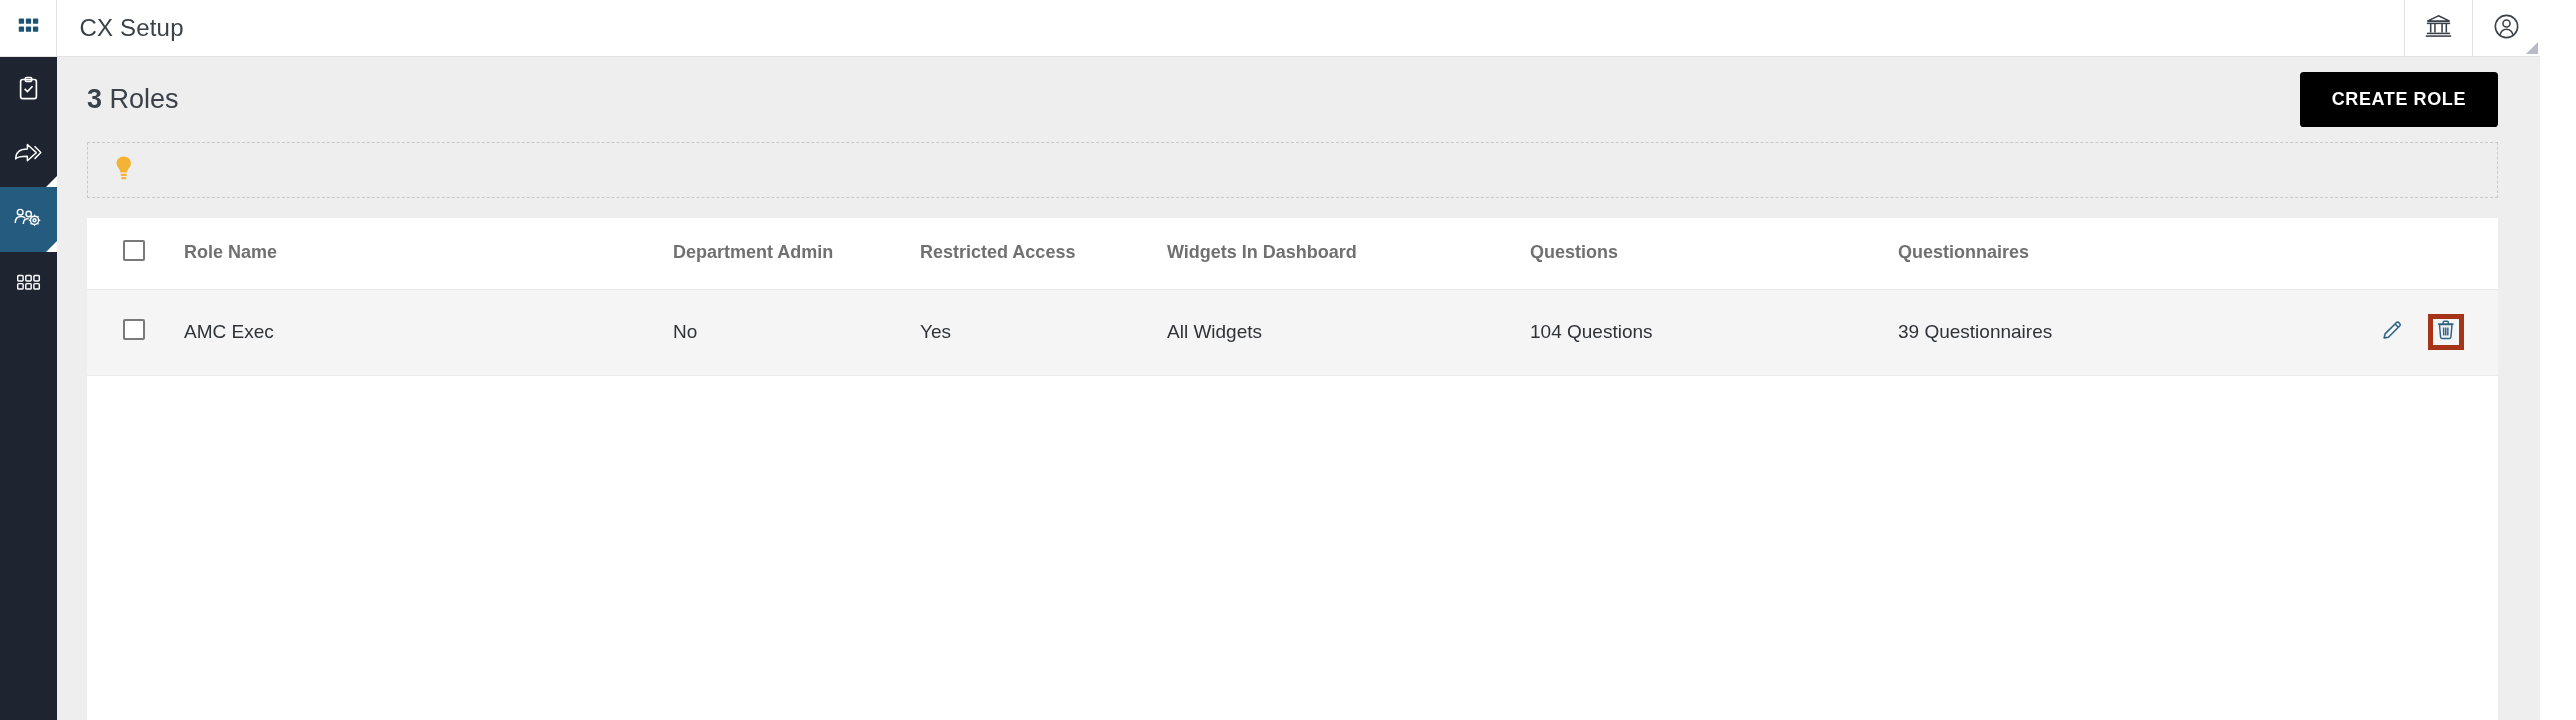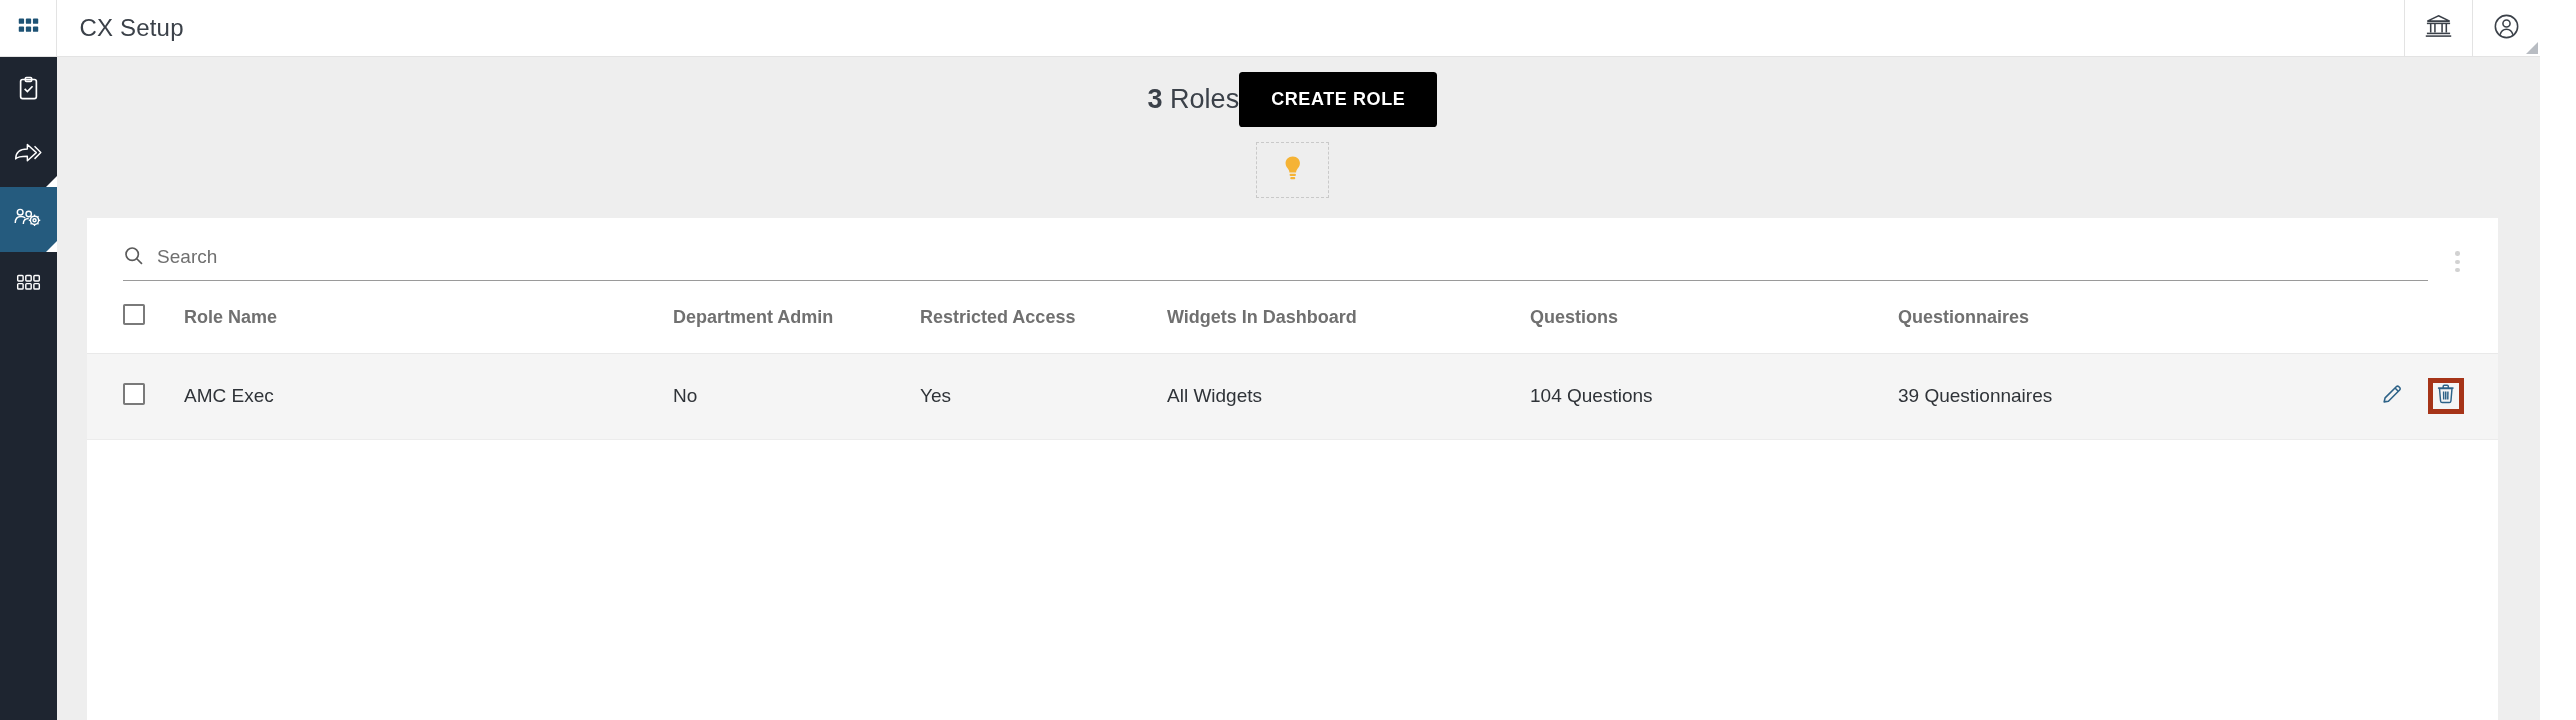--- a/index.html
+++ b/index.html
@@ -71,21 +71,20 @@
     border-color: transparent transparent #b8bcc2 transparent;
   }
 
   
   .content {
     flex: 1 1 auto;
     background: #eeeeee;
     padding: 0 0 0 0;
     display: flex; flex-direction: column;
     min-height: 0;
-    align-items: center;
   }
 
   .page-head {
     height: 85px; flex: 0 0 85px;
     display: flex; align-items: center;
     padding: 0 42px 0 30px;
   }
   .page-title { font-size: 27px; color: #3b4149; font-weight: 400; }
   .page-title b { font-weight: 700; }
   .head-spacer { flex: 1 1 auto; }
@@ -325,36 +324,20 @@
           <svg width="21.5" height="27" viewBox="0 0 18 24">
             <path d="M9 1.4 C5.1 1.4 2.6 4.1 2.6 7.4 C2.6 10 4.3 11.6 5.3 13.1 C5.9 14 6 14.8 6 15.6 L12 15.6 C12 14.8 12.1 14 12.7 13.1 C13.7 11.6 15.4 10 15.4 7.4 C15.4 4.1 12.9 1.4 9 1.4 Z" fill="#f5b335"></path>
             <rect x="6.2" y="16.7" width="5.6" height="1.9" rx="0.8" fill="#f5b335"></rect>
             <rect x="6.8" y="19.6" width="4.4" height="1.9" rx="0.8" fill="#f5b335"></rect>
           </svg>
         </span>
       </div>
 
       <div class="card">
 
-        <div class="search-row">
-          <div class="search-wrap">
-            <span>
-              <svg width="21.5" height="21.5" viewBox="0 0 22 22" fill="none" stroke="#5a5a5a" stroke-width="1.7">
-                <circle cx="9.4" cy="9.4" r="6.3"></circle>
-                <line x1="14.1" y1="14.1" x2="19.4" y2="19.4"></line>
-              </svg>
-            </span>
-            <input class="search-input" type="text" placeholder="Search" style="">
-          </div>
-          <div class="kebab">
-            <i></i>
-              <i></i>
-              <i></i>
-          </div>
-        </div>
 
         <div class="table-scroll">
           <table class="roles">
             <colgroup>
               <col class="col-chk">
                 <col class="col-name">
                 <col class="col-dept">
                 <col class="col-restr">
               <col class="col-widg">
                 <col class="col-ques">

